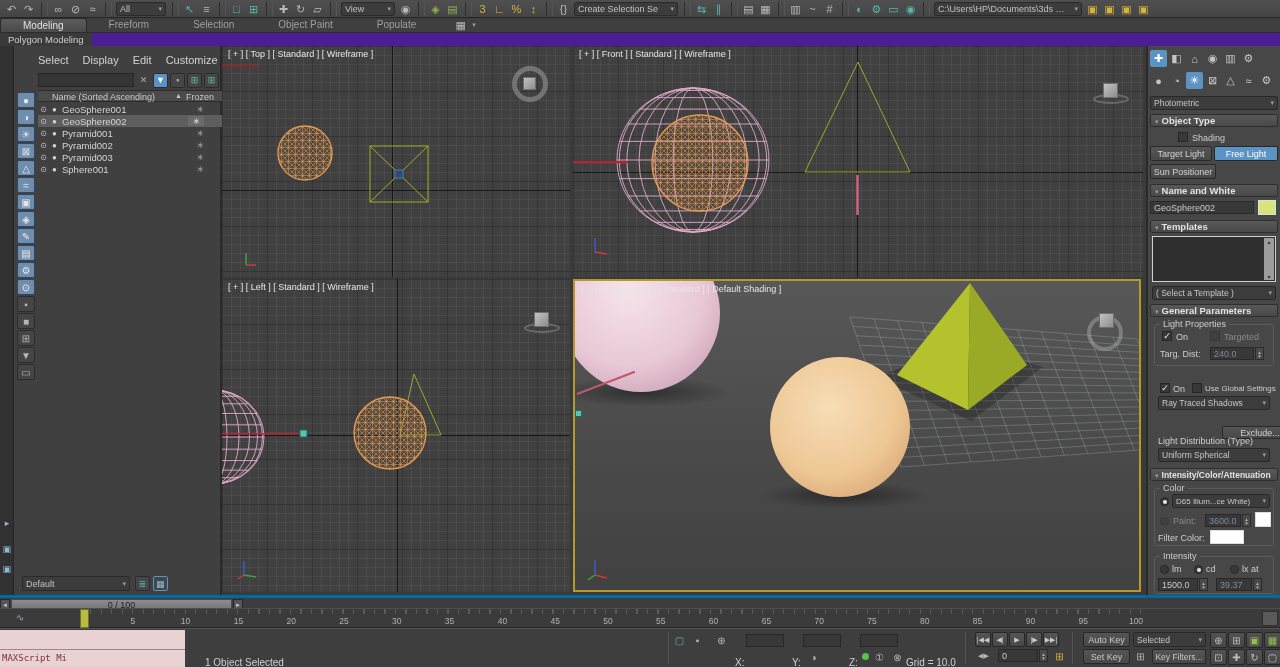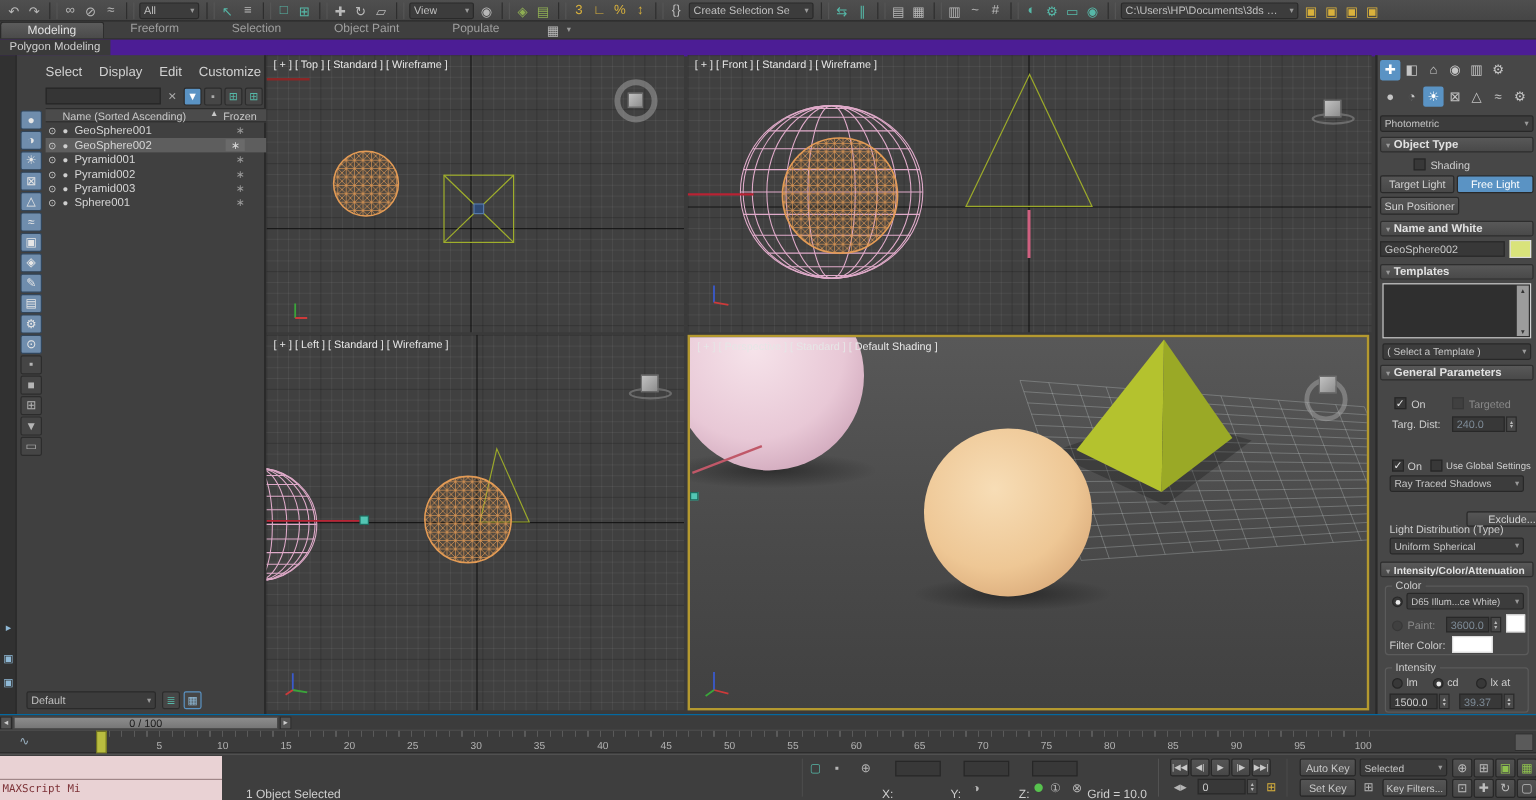--- a/index.html
+++ b/index.html
@@ -96,21 +96,21 @@
   .group .legend { position:absolute; top:-6px; left:5px; background:#474747; padding:0 3px; color:#cdcdcd; font-size:9px; }
   .ddp { position:absolute; height:14px; background:#3c3c3c; border:1px solid #282828; border-radius:2px; display:flex; align-items:center; justify-content:space-between; padding:0 3px; color:#c6c6c6; font-size:8.5px; }
   .radio { position:absolute; width:9px; height:9px; border-radius:50%; background:#383838; border:1px solid #262626; }
   .radio.on::after { content:""; position:absolute; left:2px; top:2px; width:4px; height:4px; border-radius:50%; background:#e8e8e8; }
   .radio.dis { opacity:.45; }
   .swatch { position:absolute; border:1px solid #dcdcdc; }
   #tplbox { position:absolute; left:4px; top:190px; width:124px; height:46px; background:#2f2f2f; border:1px solid #cfcfcf; }
   #tplsb { position:absolute; right:1px; top:1px; width:10px; bottom:1px; background:#9c9c9c; display:flex; flex-direction:column; justify-content:space-between; align-items:center; color:#333; font-size:6px; }
 
   
-  #timeslider { position:absolute; left:0; top:595px; width:1280px; height:13px; background:#3c3c3c; border-top:1px solid #0369a1; }
+  #timeslider { position:absolute; left:0; top:595px; width:1280px; height:13px; background:#3c3c3c; border-top:3px solid #0369a1; }
   .tsbtn { position:absolute; top:1px; width:10px; height:11px; background:#555; border:1px solid #2a2a2a; color:#ccc; font-size:7px; text-align:center; line-height:10px; }
   #tshandle { position:absolute; left:11px; top:1px; width:221px; height:11px; background:linear-gradient(#8d8d8d,#767676); border:1px solid #4a4a4a; color:#1d1d1d; font-size:9px; text-align:center; line-height:10px; }
   #trackbar { position:absolute; left:0; top:608px; width:1280px; height:20px; background:#3b3b3b; border-top:1px solid #4e4e4e; border-bottom:1px solid #242424; }
   #tb-curve { position:absolute; left:16px; top:3px; color:#9ab0c0; font-size:10px; }
   #ruler-ticks { position:absolute; left:80px; top:0; width:1066px; height:5px;
      background:repeating-linear-gradient(90deg,#5a5a5a 0 1px,transparent 1px 10.5px); }
   .rlabel { position:absolute; top:7px; transform:translateX(-50%); color:#b2b2b2; font-size:8.5px; }
   #frame-marker { position:absolute; left:80px; top:0; width:9px; height:19px; background:#b9bd3f; border:1px solid #6f7220; }
   #tb-stub { position:absolute; right:2px; top:2px; width:16px; height:15px; background:#5a5a5a; border:1px solid #2e2e2e; }
 
@@ -503,20 +503,23 @@
       </div>
     </div>
     <span class="ddp" style="left:4px;top:240px;width:124px">
       <span>( Select a Template )</span>
       <span class="caret">▾</span>
     </span>
 
     <div class="rollout" style="top:258px">
       <span class="rarr">▾</span><span>General Parameters</span>
     </div>
+    <div class="group" style="left:6px;top:278px;width:120px;height:42px">
+      <span class="legend">Light Properties</span>
+    </div>
     <span class="cb" style="left:14px;top:285px"><span>✓</span></span>
     <span class="lbl" style="left:28px;top:286px">On</span>
     <span class="cb dis" style="left:62px;top:285px"></span>
     <span class="lbl dis" style="left:76px;top:286px">Targeted</span>
     <span class="lbl" style="left:12px;top:303px">Targ. Dist:</span>
     <span class="field dis" style="left:62px;top:301px;width:44px">240.0</span>
     <span class="spin" style="left:107px;top:301px">
         <i>▴</i>
         <i>▾</i>
       </span>

